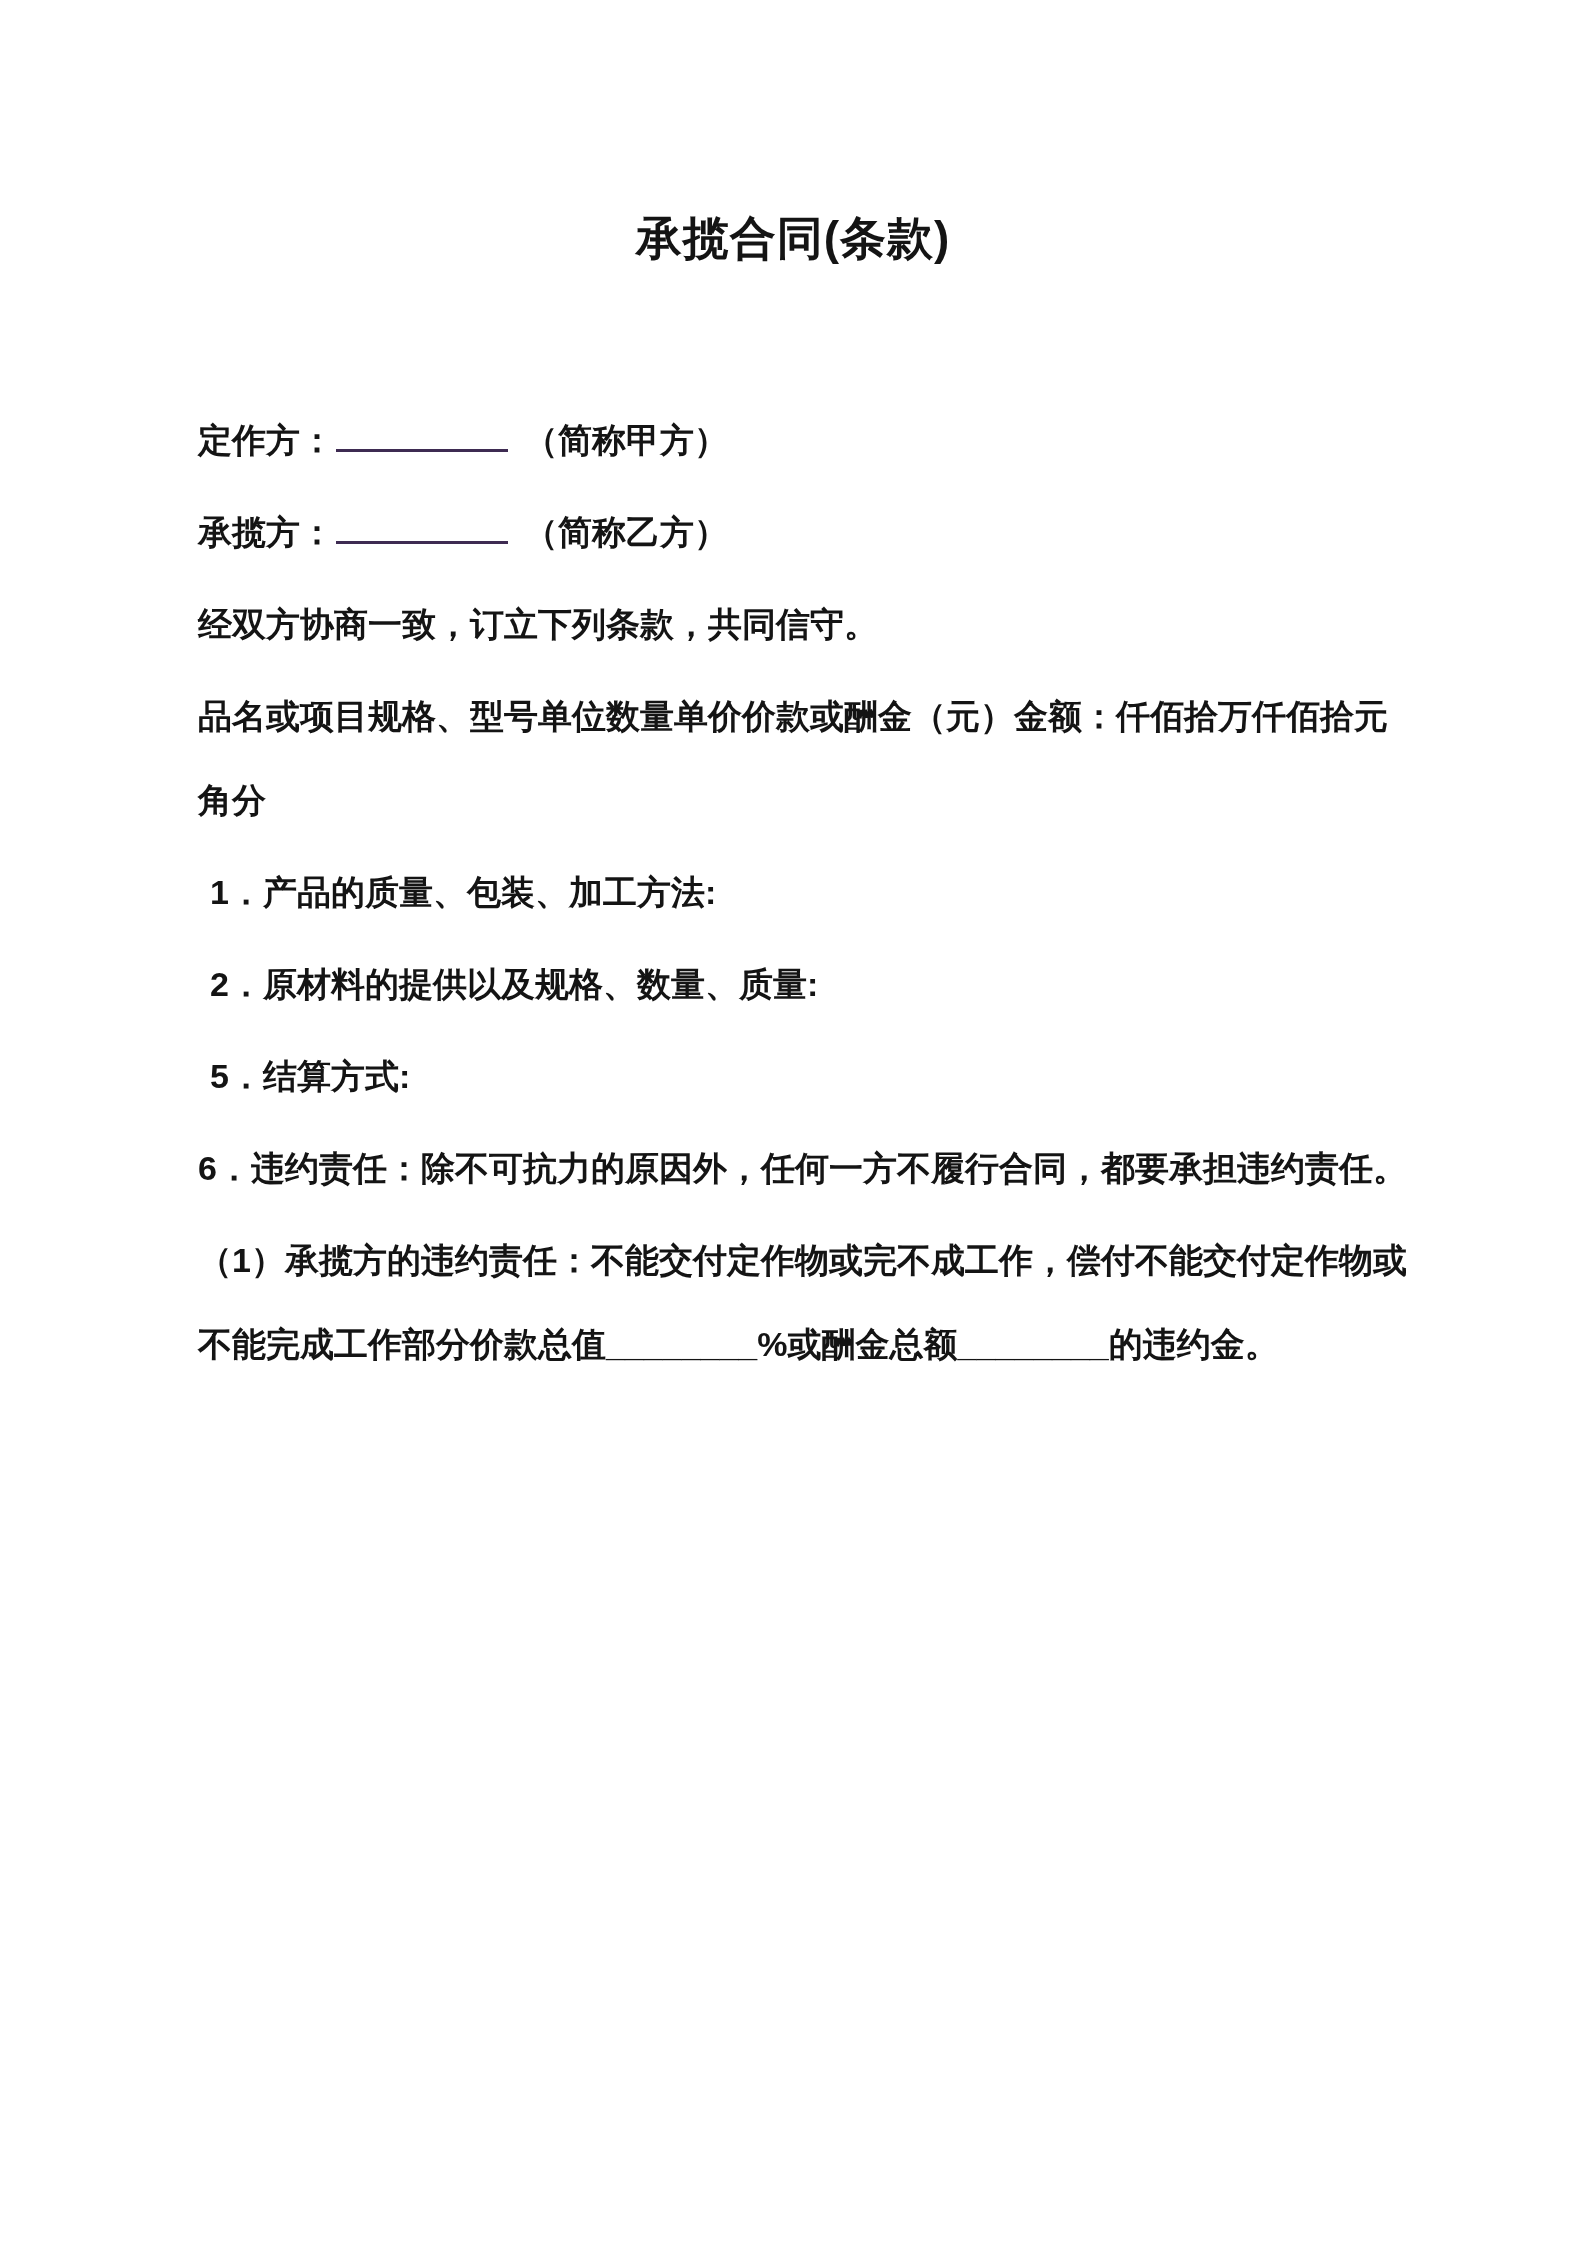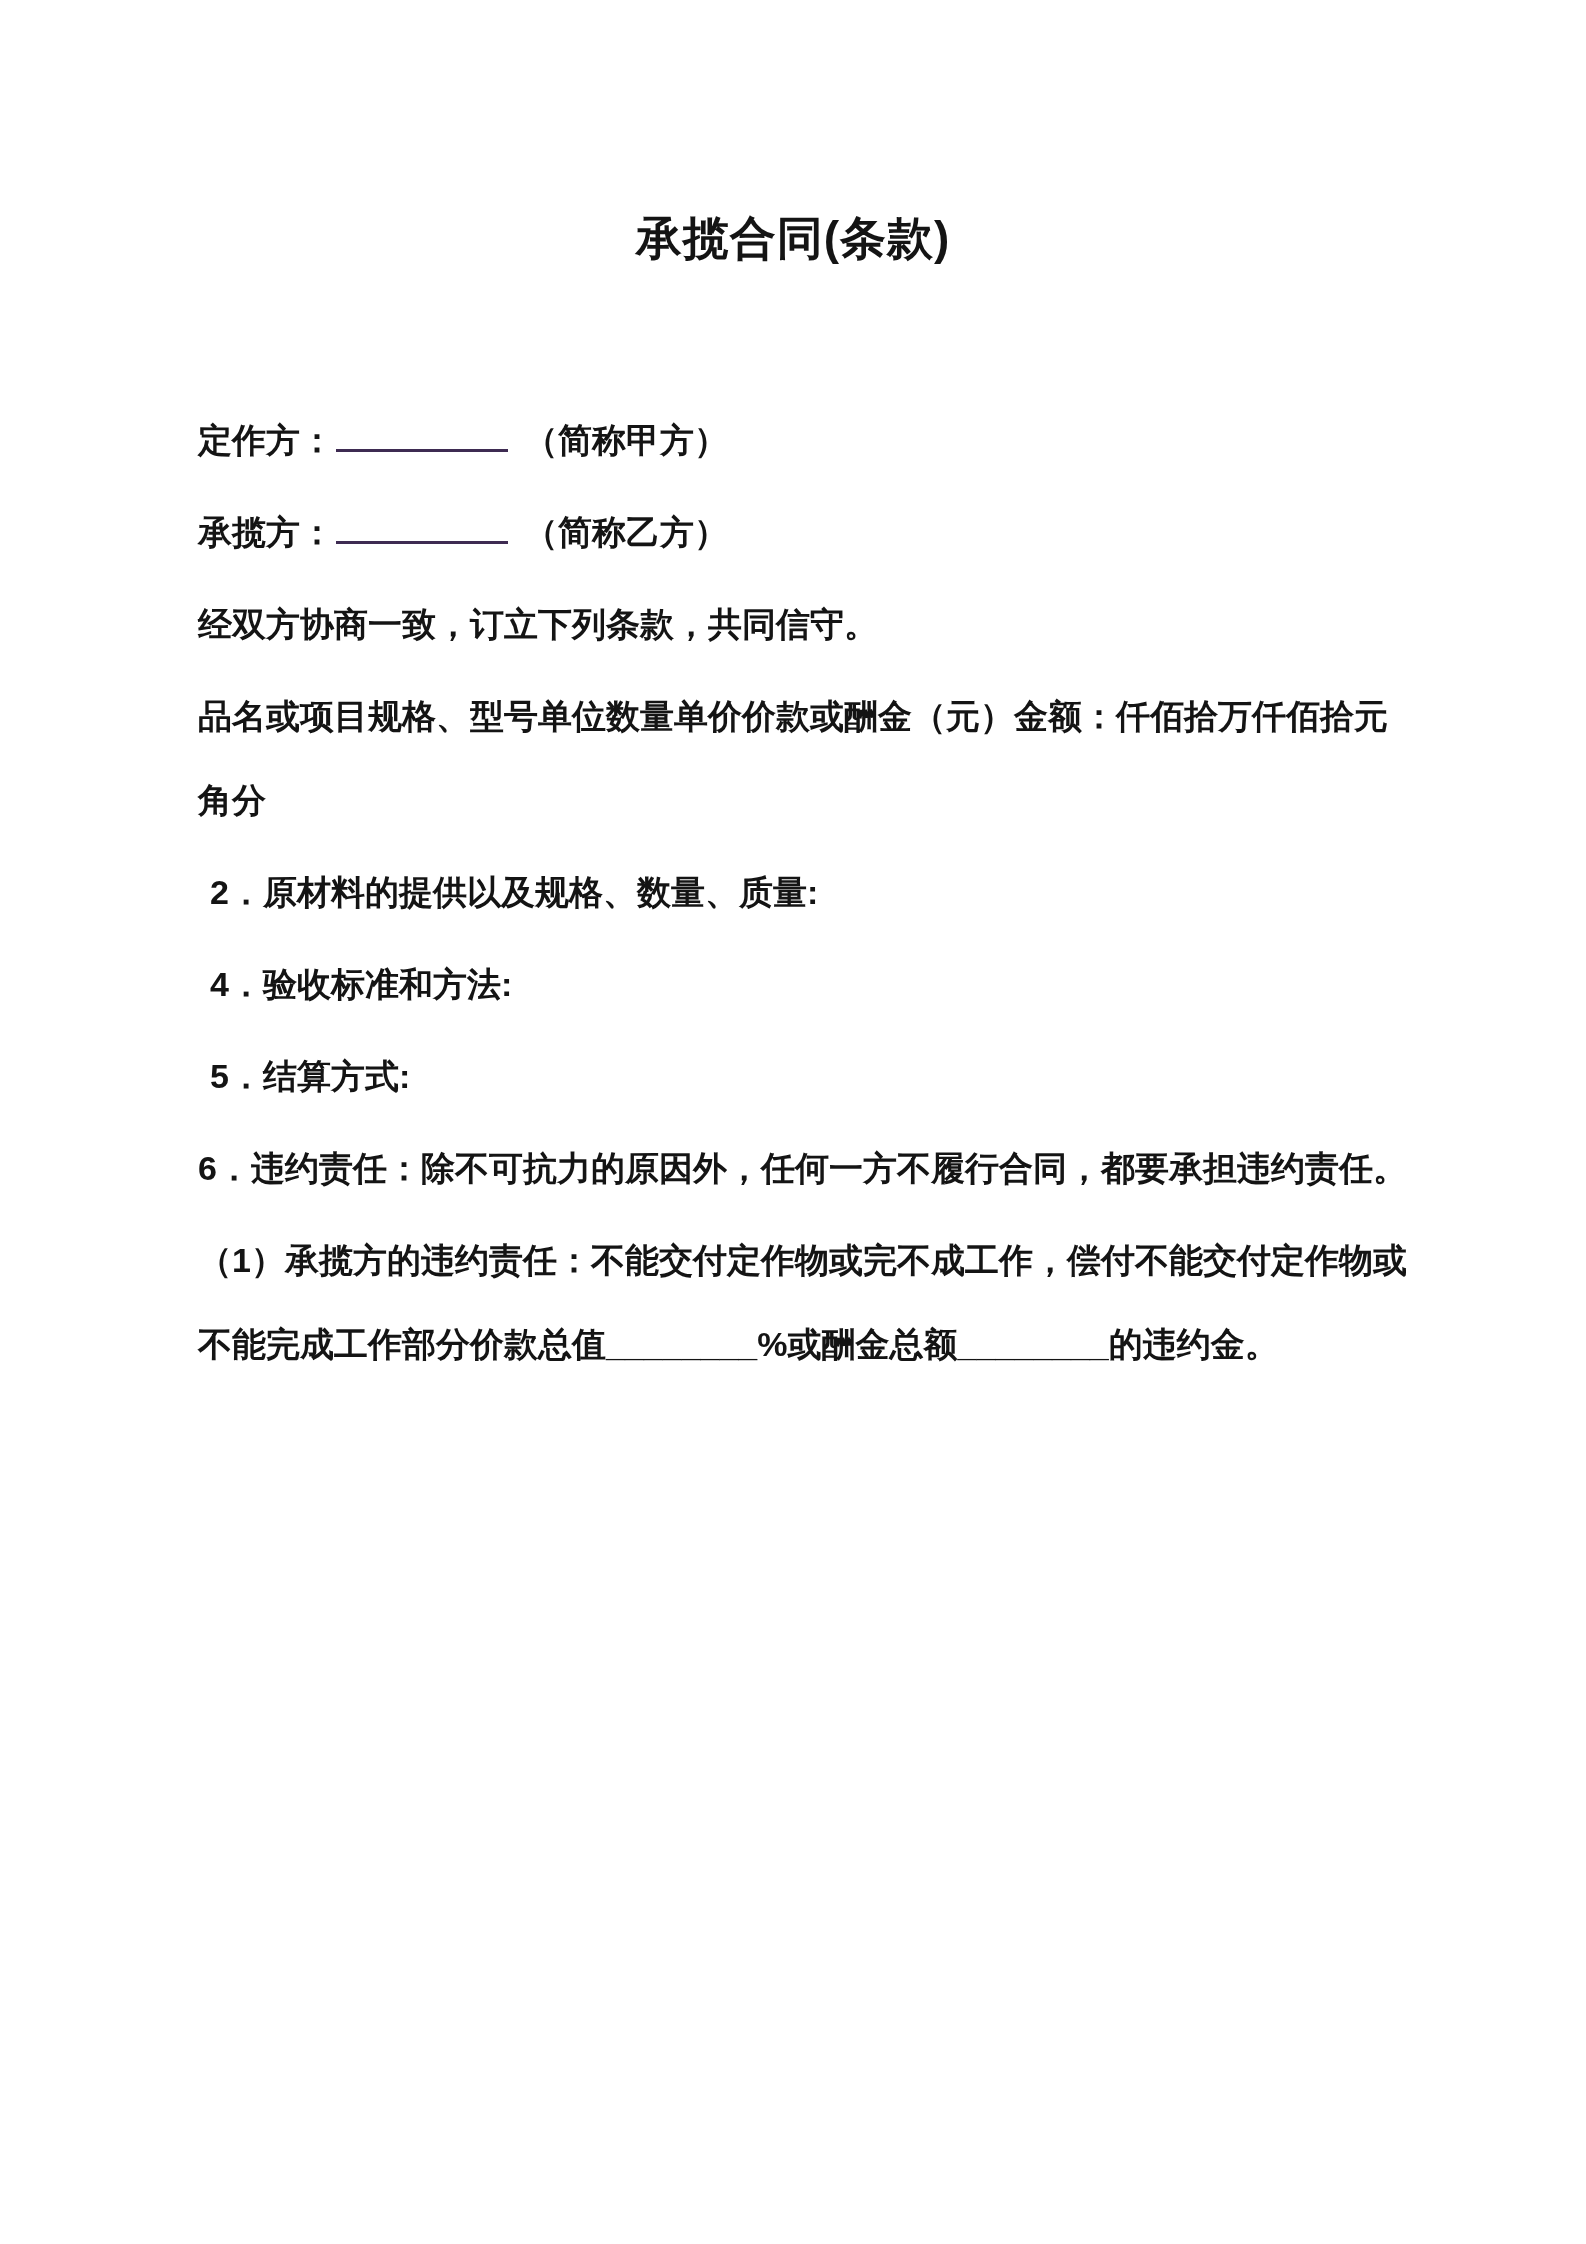--- a/index.html
+++ b/index.html
@@ -59,25 +59,25 @@
   <div class="content">
 
     <p class="party"><span>定作方：</span><span class="blank"></span><span class="suffix">（简称甲方）</span></p>
 
     <p class="party"><span>承揽方：</span><span class="blank"></span><span class="suffix">（简称乙方）</span></p>
 
     <p>经双方协商一致，订立下列条款，共同信守。</p>
 
     <p>品名或项目规格、型号单位数量单价价款或酬金（元）金额：仟佰拾万仟佰拾元角分</p>
 
+    <p class="num-item">1．产品的质量、包装、加工方法:</p>
 
     <p class="num-item">2．原材料的提供以及规格、数量、质量:</p>
 
 
-    <p class="num-item">4．验收标准和方法:</p>
 
     <p class="num-item">5．结算方式:</p>
 
     <p>6．违约责任：除不可抗力的原因外，任何一方不履行合同，都要承担违约责任。</p>
 
     <p>（1）承揽方的违约责任：不能交付定作物或完不成工作，偿付不能交付定作物或不能完成工作部分价款总值________%或酬金总额________的违约金。</p>
 
 
   </div>
 </div>

